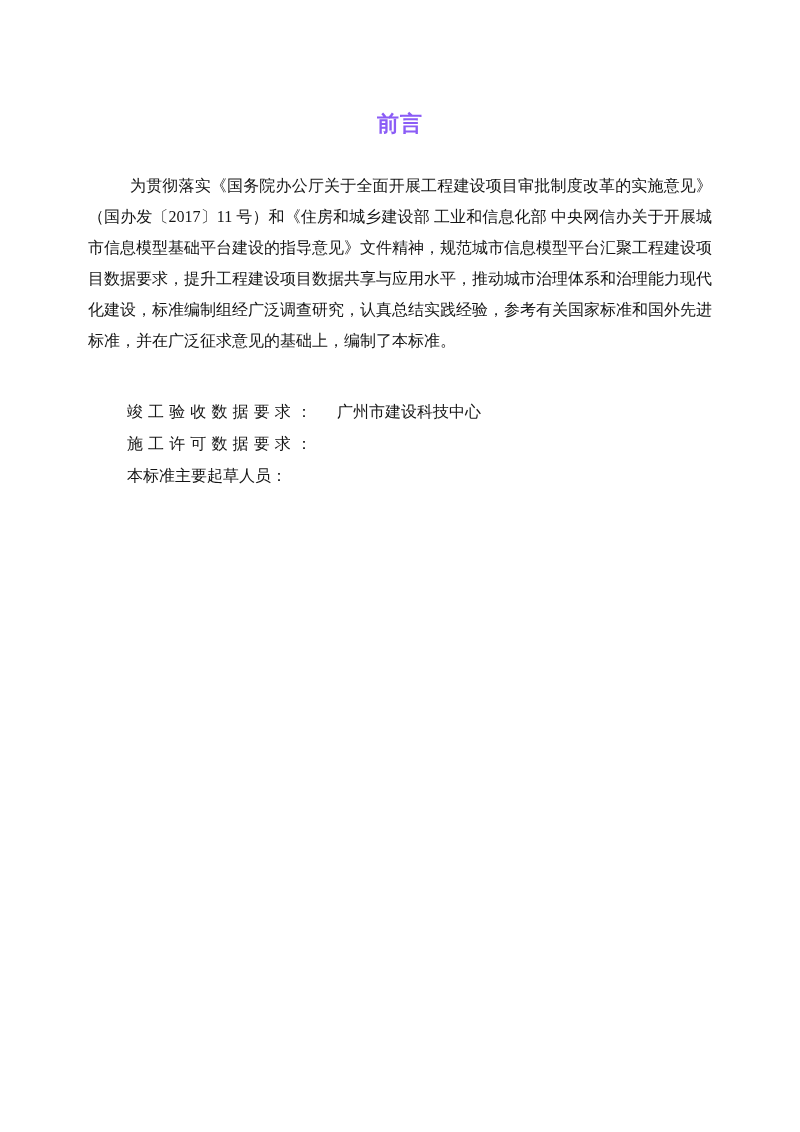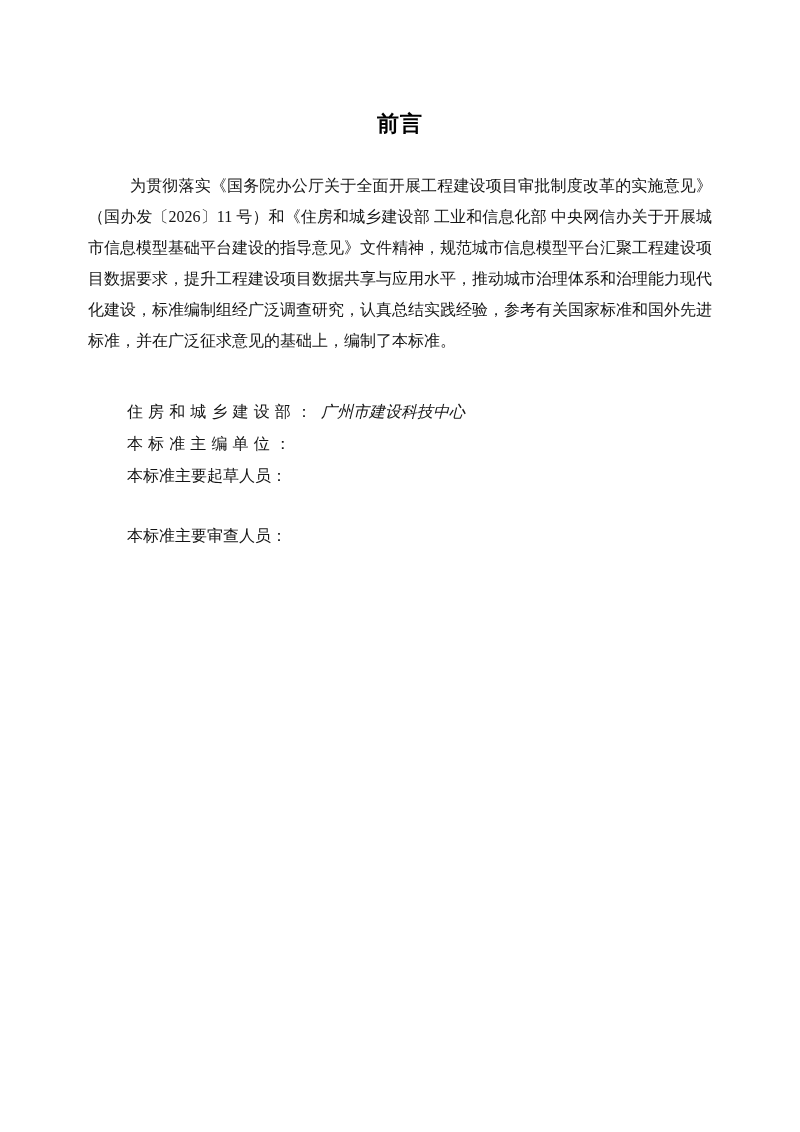--- a/index.html
+++ b/index.html
@@ -21,21 +21,21 @@
     background: #ffffff;
   }
   .doc-title {
     padding-top: 96px;
     text-align: center;
     font-family: "Liberation Sans", "DejaVu Sans", sans-serif;
     font-weight: 700;
     font-size: 22px;
     line-height: 26px;
     letter-spacing: 1px;
-    color: #000000;
+    color: #8b5cf6;
   }
   .content {
     margin: 0 88px;
     width: 624px;
   }
   .para {
     font-size: 16px;
     line-height: 31px;
     text-align: justify;
     text-justify: inter-ideograph;
@@ -58,50 +58,46 @@
     padding-left: 39px;
     white-space: nowrap;
   }
   .credit-line.gap-before {
     margin-top: 28px;
   }
   .credit-label.spaced {
     letter-spacing: 0.32em;
   }
   .credit-value {
-    margin-left: 4px;
-    font-style: italic;
+    margin-left: 20px;
   }
 </style>
 </head>
 <body>
 
 <div class="page">
 
   <h1 class="doc-title">前言</h1>
 
   <div class="content">
 
-    <p class="para first">为贯彻落实《国务院办公厅关于全面开展工程建设项目审批制度改革的实施意见》（国办发〔2026〕11 号）和《住房和城乡建设部 工业和信息化部 中央网信办关于开展城市信息模型基础平台建设的指导意见》文件精神，规范城市信息模型平台汇聚工程建设项目数据要求，提升工程建设项目数据共享与应用水平，推动城市治理体系和治理能力现代化建设，标准编制组经广泛调查研究，认真总结实践经验，参考有关国家标准和国外先进标准，并在广泛征求意见的基础上，编制了本标准。</p>
+    <p class="para first">为贯彻落实《国务院办公厅关于全面开展工程建设项目审批制度改革的实施意见》（国办发〔2017〕11 号）和《住房和城乡建设部 工业和信息化部 中央网信办关于开展城市信息模型基础平台建设的指导意见》文件精神，规范城市信息模型平台汇聚工程建设项目数据要求，提升工程建设项目数据共享与应用水平，推动城市治理体系和治理能力现代化建设，标准编制组经广泛调查研究，认真总结实践经验，参考有关国家标准和国外先进标准，并在广泛征求意见的基础上，编制了本标准。</p>
 
 
 
     <div class="credits">
 
       <div class="credit-line">
-        <span class="credit-label spaced">住房和城乡建设部：</span><span class="credit-value">广州市建设科技中心</span>
+        <span class="credit-label spaced">竣工验收数据要求：</span><span class="credit-value">广州市建设科技中心</span>
       </div>
 
       <div class="credit-line">
-        <span class="credit-label spaced">本标准主编单位：</span><span class="credit-value"></span>
+        <span class="credit-label spaced">施工许可数据要求：</span><span class="credit-value"></span>
       </div>
 
       <div class="credit-line">
         <span class="credit-label">本标准主要起草人员：</span><span class="credit-value"></span>
       </div>
 
-      <div class="credit-line gap-before">
-        <span class="credit-label">本标准主要审查人员：</span><span class="credit-value"></span>
-      </div>
 
     </div>
   </div>
 </div>
 
 </body></html>

